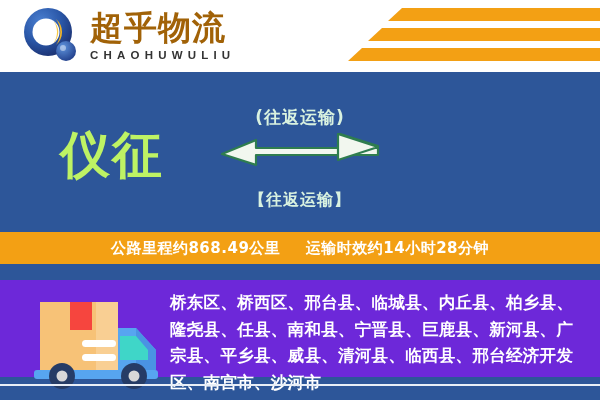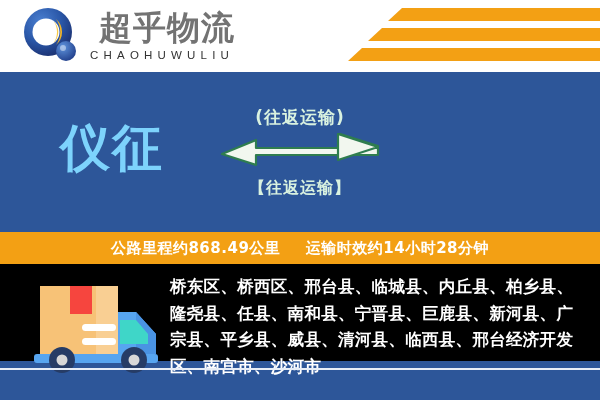--- a/index.html
+++ b/index.html
@@ -40,29 +40,28 @@
   .brand-text {
     margin-left: 10px;
     display: flex;
     flex-direction: column;
     justify-content: center;
   }
   .brand-cn {
     font-family: "DejaVu Sans", "Liberation Sans", sans-serif;
     font-size: 33px;
     font-weight: bold;
-    color: #737373;
+    color: #a16207;
     letter-spacing: 1px;
     line-height: 1.05;
     white-space: nowrap;
-    margin-left: 9px;
   }
   .brand-en {
     font-size: 11.5px;
-    font-weight: normal;
+    font-weight: bold;
     color: #333333;
     letter-spacing: 5.2px;
     margin-top: 3px;
     white-space: nowrap;
   }
 
   .stripes {
     position: absolute;
     right: 0; top: 6px;
     width: 290px; height: 62px;
@@ -79,25 +78,25 @@
 
   
   .route {
     position: absolute;
     left: 0; top: 72px;
     width: 600px; height: 158px;
     background: #2d5699;
   }
   .city {
     position: absolute;
-    top: 43px;
+    top: 50px;
     font-family: "DejaVu Sans", "Liberation Sans", sans-serif;
     font-size: 50px;
     font-weight: bold;
-    color: #7dd3fc;
+    color: #bef264;
     letter-spacing: 2px;
     white-space: nowrap;
   }
   .city.origin { left: 60px; }
   .city.dest   { left: 388px; }
 
   .mid {
     position: absolute;
     left: 212px; top: 34px;
     width: 176px;
@@ -111,21 +110,21 @@
     letter-spacing: 1px;
     white-space: nowrap;
   }
   .mid-bottom {
     font-family: "DejaVu Sans", "Liberation Sans", sans-serif;
     font-size: 16px;
     font-weight: bold;
     color: #d9f2e0;
     letter-spacing: 1px;
     white-space: nowrap;
-    margin-top: 7px;
+    margin-top: 19px;
   }
   .arrow-box {
     width: 160px;
     height: 38px;
     margin: 4px auto 0 auto;
   }
 
   
   .infobar {
     position: absolute;
@@ -142,23 +141,23 @@
     font-weight: bold;
     color: #ffffff;
     letter-spacing: 0.5px;
     white-space: nowrap;
   }
   .infobar-gap { display: inline-block; width: 14px; }
 
   
   .coverage {
     position: absolute;
-    left: 0; top: 264px;
+    left: 0; top: 280px;
     width: 600px; height: 97px;
-    background: #000000;
+    background: #6d28d9;
   }
   .truck-wrap {
     position: absolute;
     left: 24px; top: 12px;
     width: 142px; height: 100px;
   }
   .areas {
     position: absolute;
     left: 170px; top: 10px;
     width: 415px;

